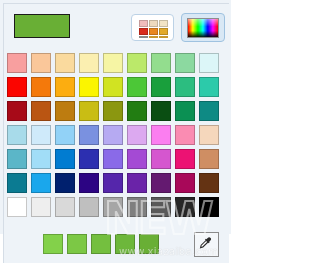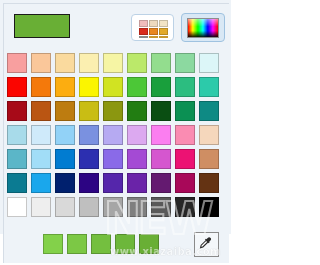--- a/index.html
+++ b/index.html
@@ -175,24 +175,24 @@
     font-size: 44px;
     line-height: 46px;
     font-weight: bold;
     color: transparent;
     -webkit-text-stroke: 2px #ffffff;
     letter-spacing: -3px;
     font-family: "DejaVu Sans", sans-serif;
   }
   #watermark-url {
     position: absolute;
-    left: 12px;
+    left: 21px;
     top: 50px;
     font-size: 10px;
-    font-weight: bold;
+    font-weight: normal;
     color: #ffffff;
     letter-spacing: 0.4px;
     text-shadow: 0 0 1px rgba(120,120,120,0.8);
     font-family: "DejaVu Sans", sans-serif;
   }
 </style>
 </head>
 <body>
 
 <div id="panel">

